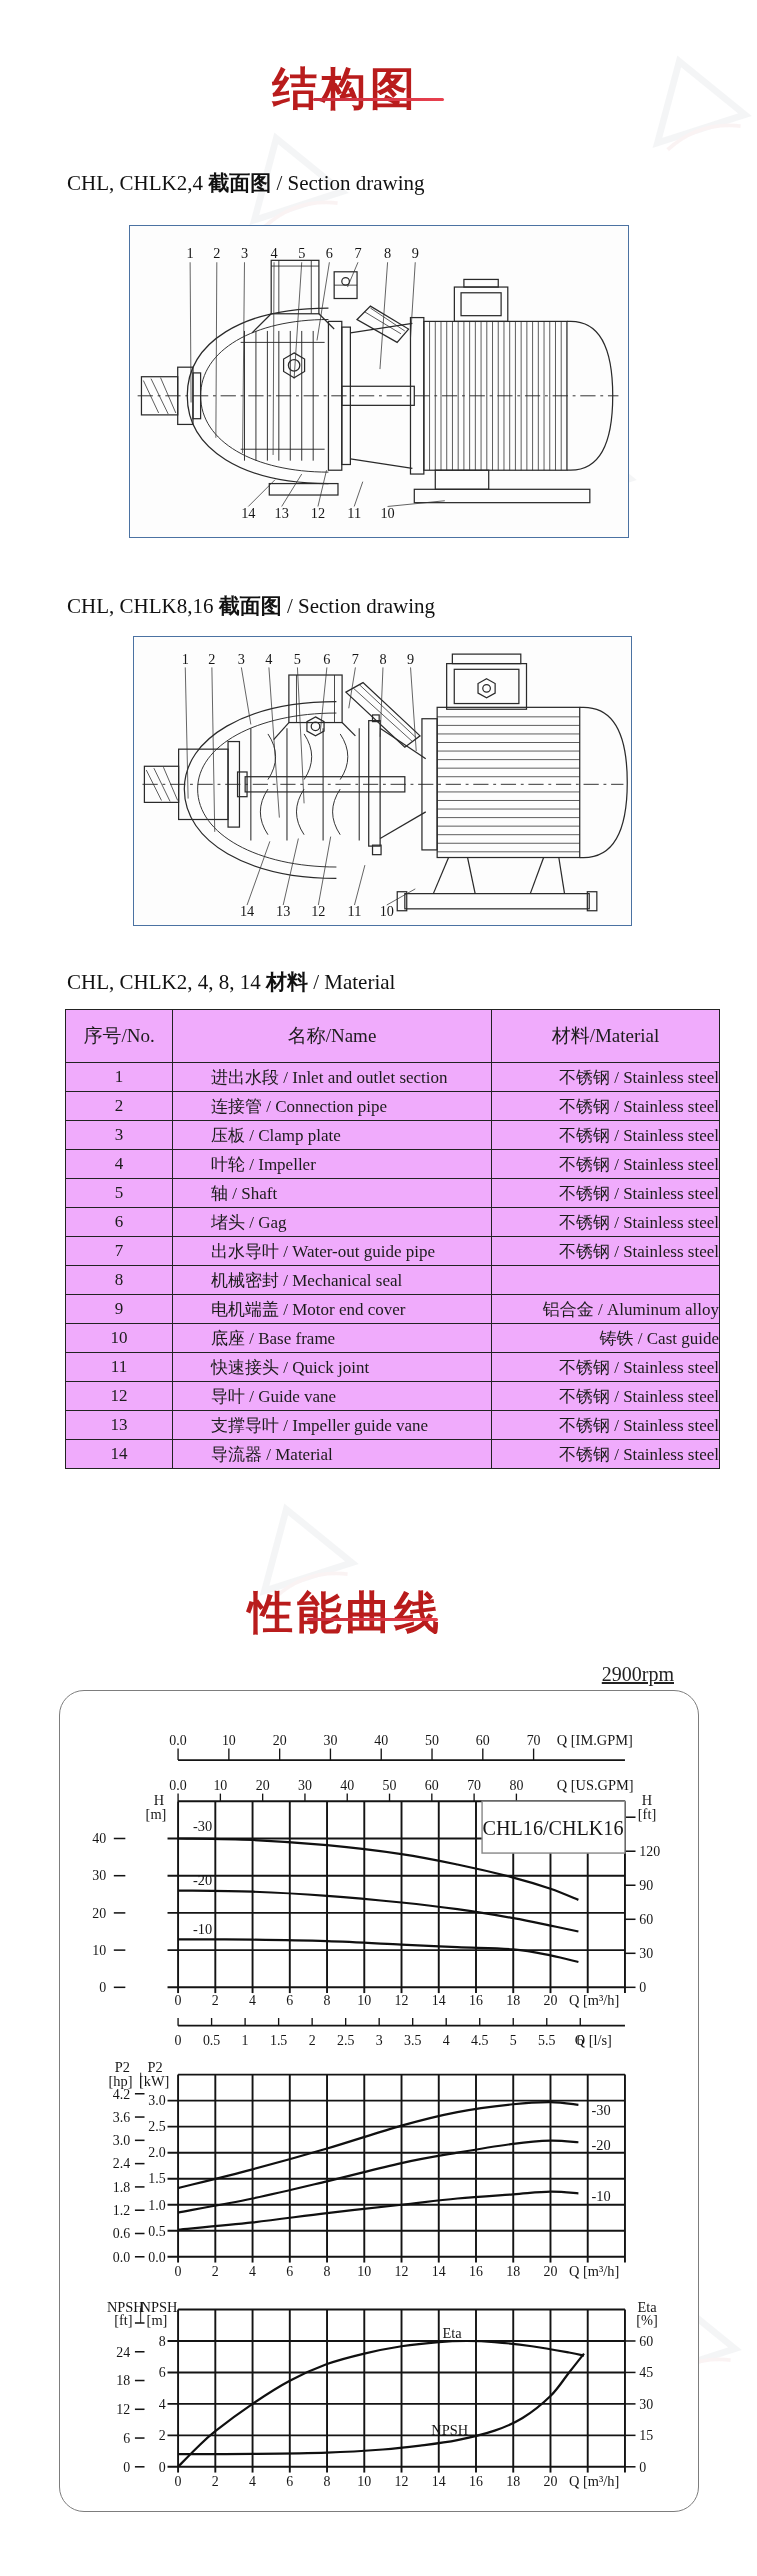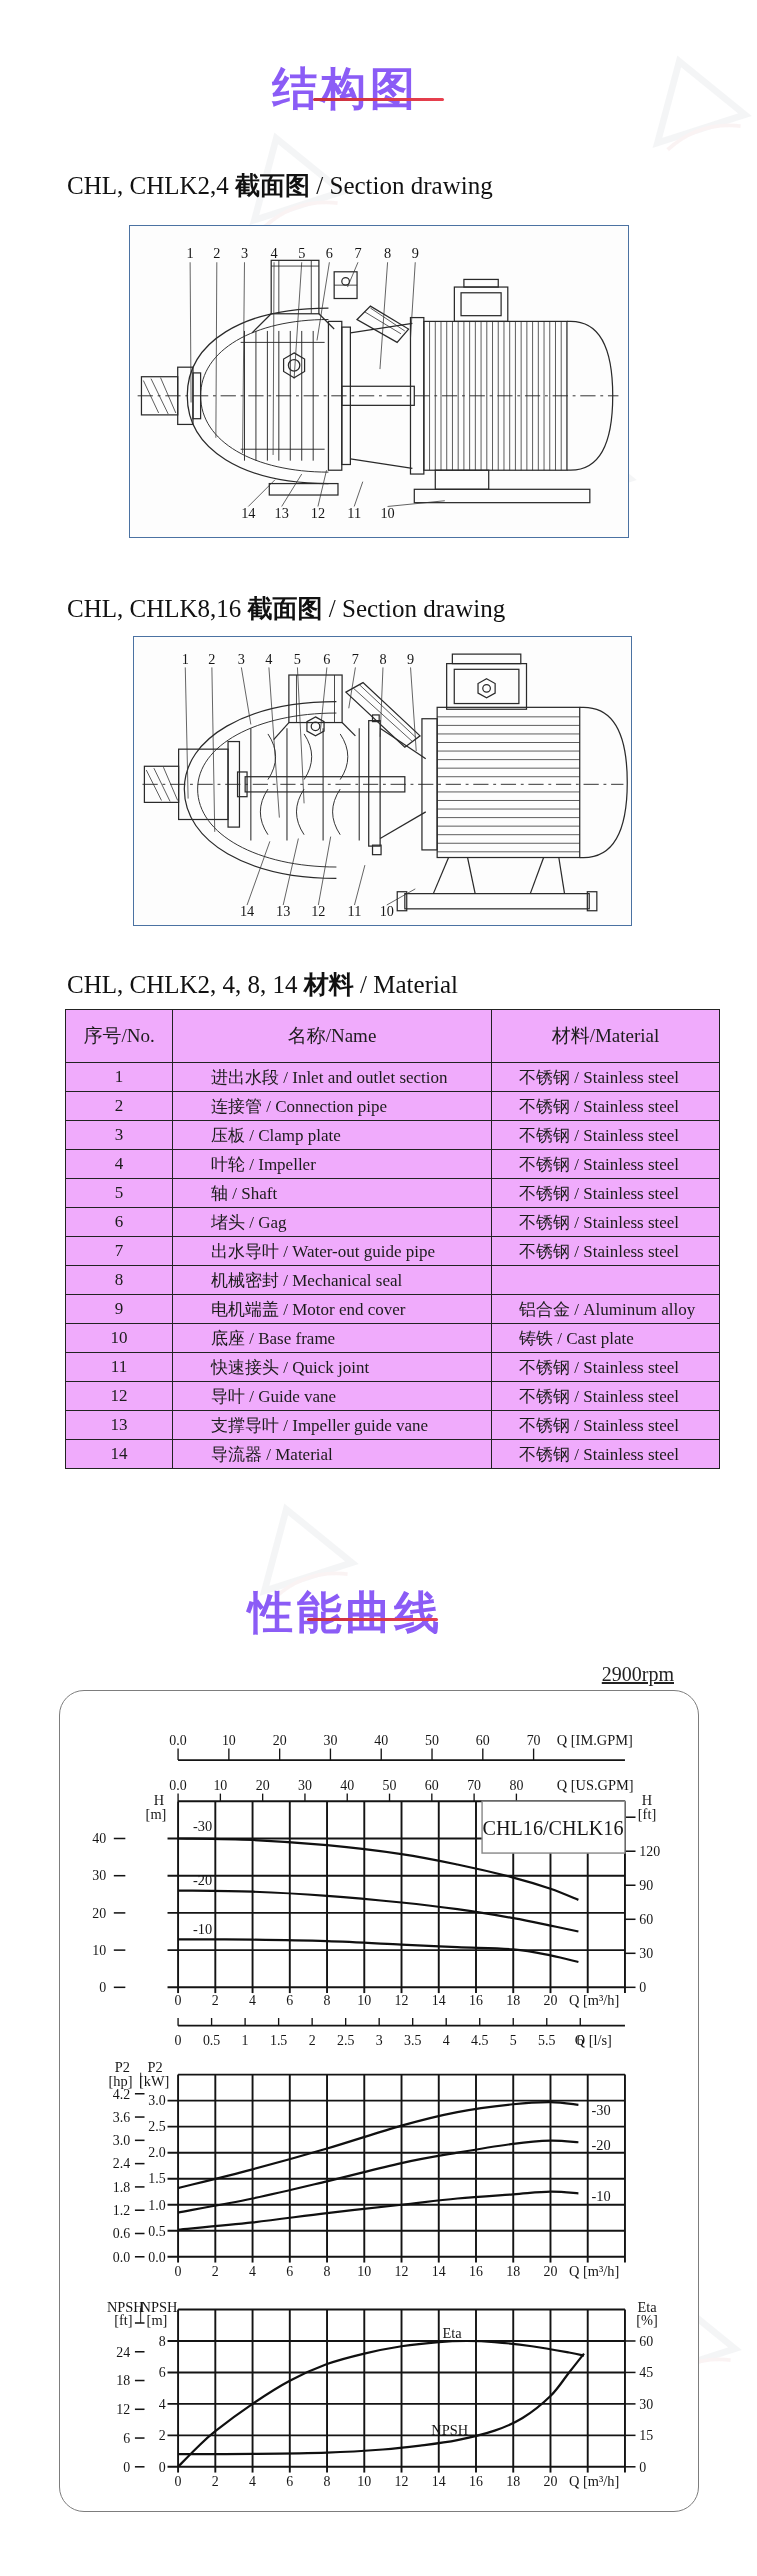--- a/index.html
+++ b/index.html
@@ -1,33 +1,33 @@
 <!DOCTYPE html>
 <html><head>
 <meta charset="utf-8">
 <style>
   html,body{margin:0;padding:0;background:#ffffff;}
   body{width:757px;height:2576px;position:relative;overflow:hidden;
        font-family:"Liberation Serif",serif;color:#1c1c1c;}
   .abs{position:absolute;}
   .page-title{width:691px;text-align:center;font-family:"Liberation Sans",sans-serif;
-       font-weight:bold;font-size:45px;letter-spacing:3.8px;color:#8b5cf6;}
+       font-weight:bold;font-size:45px;letter-spacing:3.8px;color:#b91c1c;}
   .red-bar{height:2.9px;background:linear-gradient(90deg,#c9303e,#e8404e);border-radius:1.9px;}
-  .sec-heading{font-size:25px;color:#111;white-space:nowrap;}
+  .sec-heading{font-size:21px;color:#111;white-space:nowrap;}
   .sec-heading .cjk{font-weight:bold;}
   .draw-box{border:1.9px solid #4b72a2;background:#fdfdfd;box-sizing:border-box;}
   .draw-box svg{display:block;width:100%;height:100%;}
   .mat-table{border-collapse:collapse;table-layout:fixed;width:655px;background:#f0abfc;}
   .mat-table th,.mat-table td{border:1px solid #222;font-weight:normal;
        font-size:17px;padding:0;overflow:hidden;white-space:nowrap;}
   .mat-table th{font-size:19px;height:52px;text-align:center;}
   .mat-table td{height:28px;}
   .mat-table td.c-no{text-align:center;}
   .mat-table td.c-name{padding-left:38px;}
-  .mat-table td.c-mat{padding-left:27px;}
+  .mat-table td.c-mat{padding-left:27px;text-align:right;}
   .mat-table{border:1.9px solid #111;}
   .rpm{font-size:20px;color:#222;text-decoration:underline;}
   .panel{border:1.9px solid #7d7d7d;border-radius:25px;background:#fff;box-sizing:border-box;}
   svg text{font-family:"Liberation Serif",serif;fill:#161616;}
   .wm{opacity:0.10;pointer-events:none;}
 </style>
 </head>
 <body>
 
 <div id="wm-layer">
@@ -303,21 +303,21 @@
         <td class="c-mat"></td>
       </tr>
       <tr>
         <td class="c-no">9</td>
         <td class="c-name">电机端盖 / Motor end cover</td>
         <td class="c-mat">铝合金 / Aluminum alloy</td>
       </tr>
       <tr>
         <td class="c-no">10</td>
         <td class="c-name">底座 / Base frame</td>
-        <td class="c-mat">铸铁 / Cast plate</td>
+        <td class="c-mat">铸铁 / Cast guide</td>
       </tr>
       <tr>
         <td class="c-no">11</td>
         <td class="c-name">快速接头 / Quick joint</td>
         <td class="c-mat">不锈钢 / Stainless steel</td>
       </tr>
       <tr>
         <td class="c-no">12</td>
         <td class="c-name">导叶 / Guide vane</td>
         <td class="c-mat">不锈钢 / Stainless steel</td>

